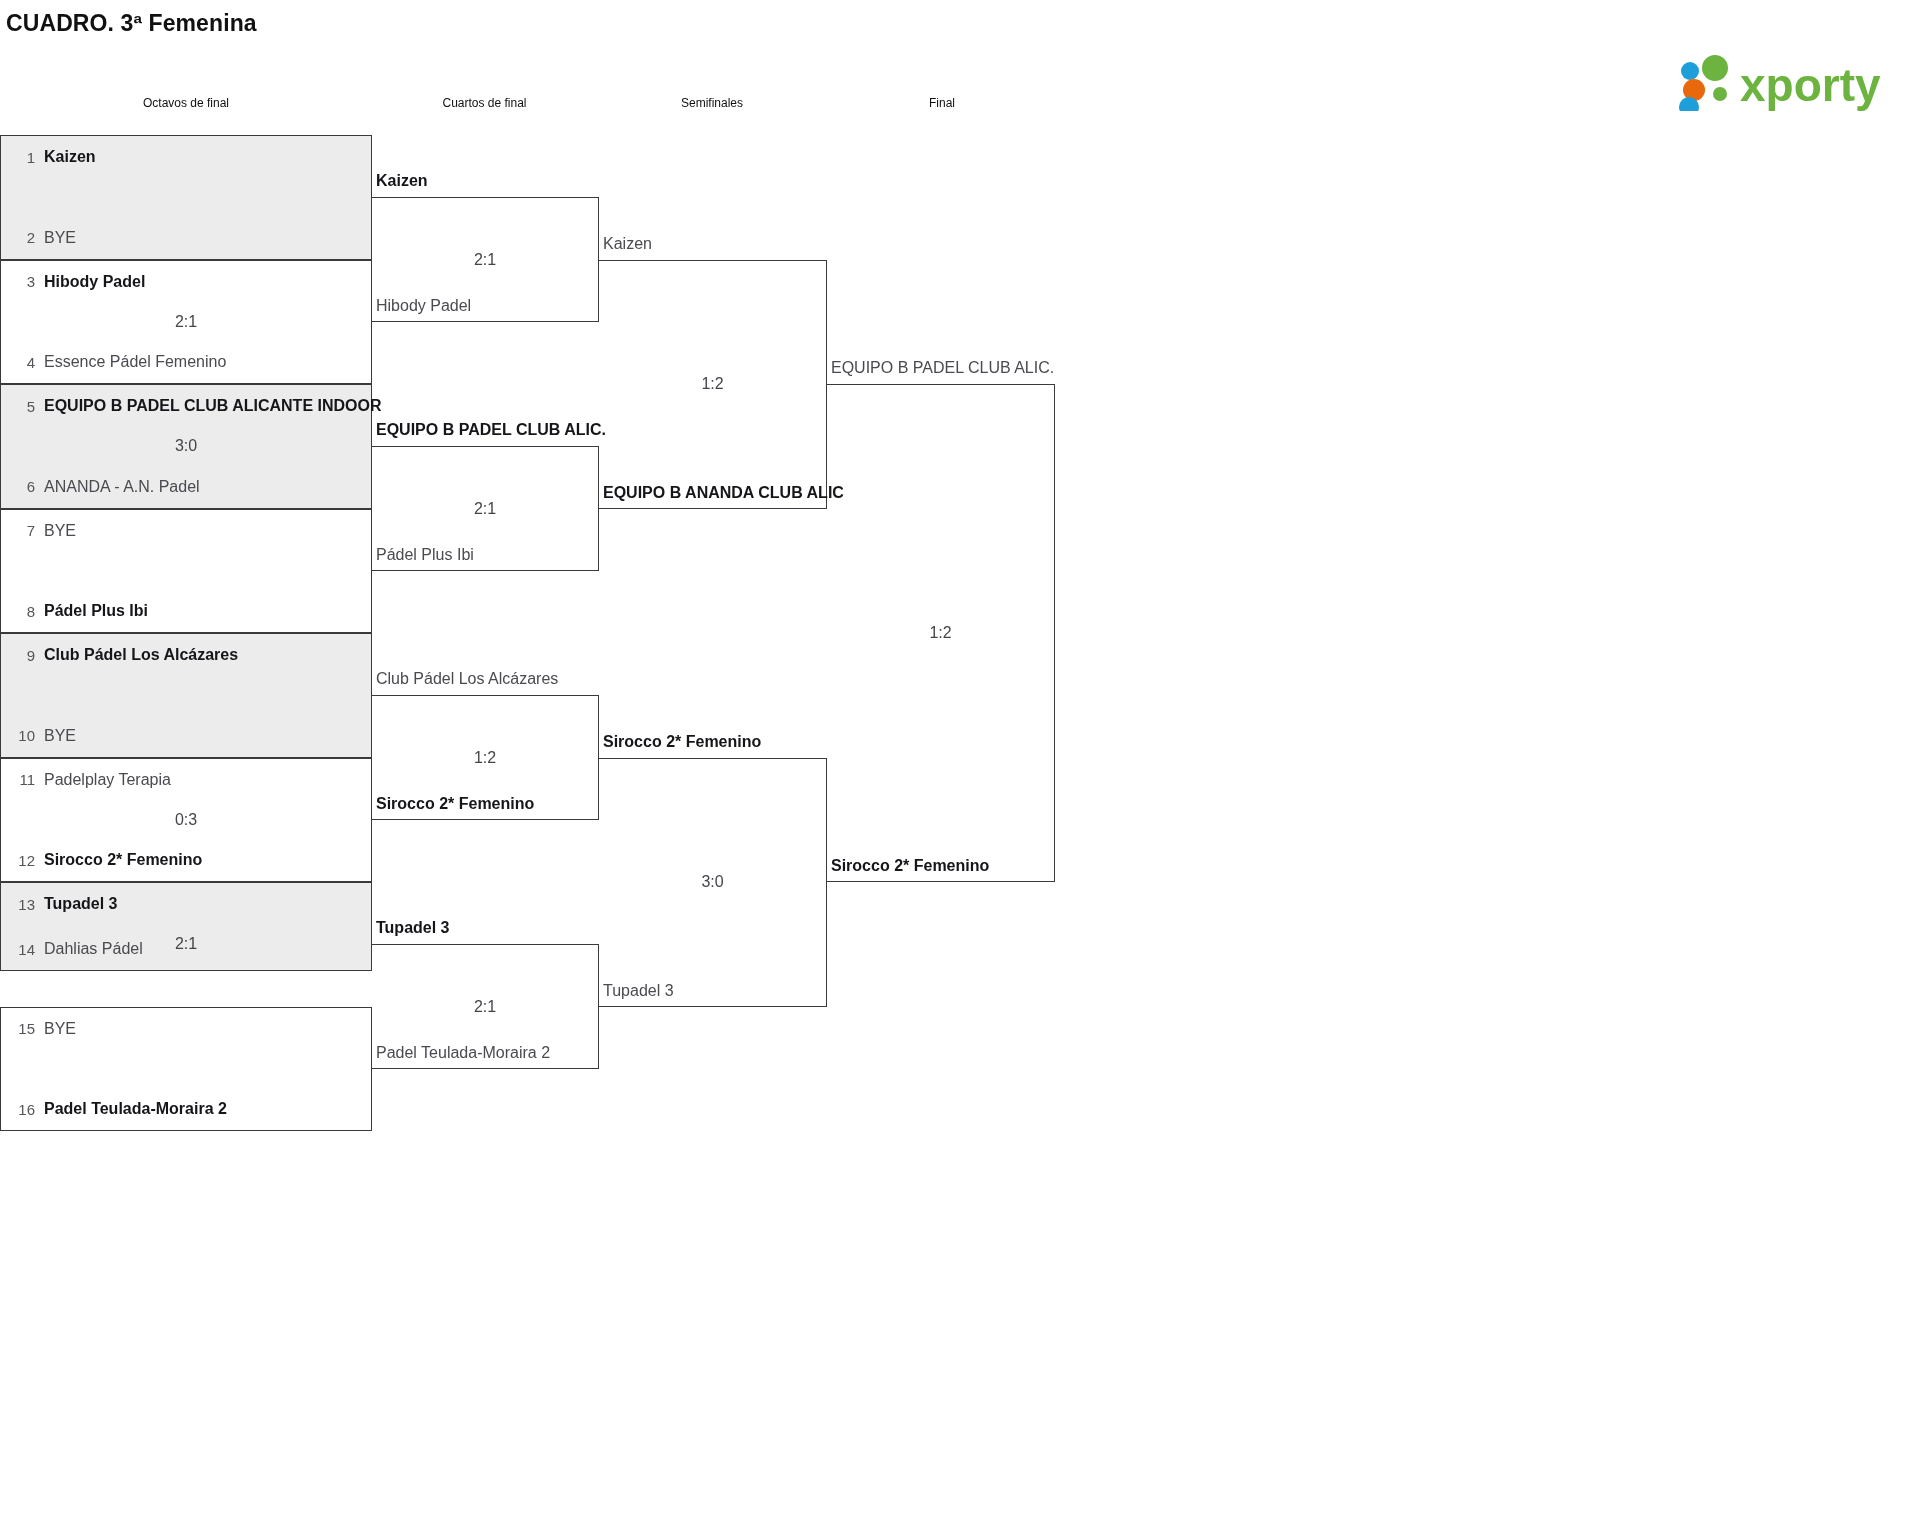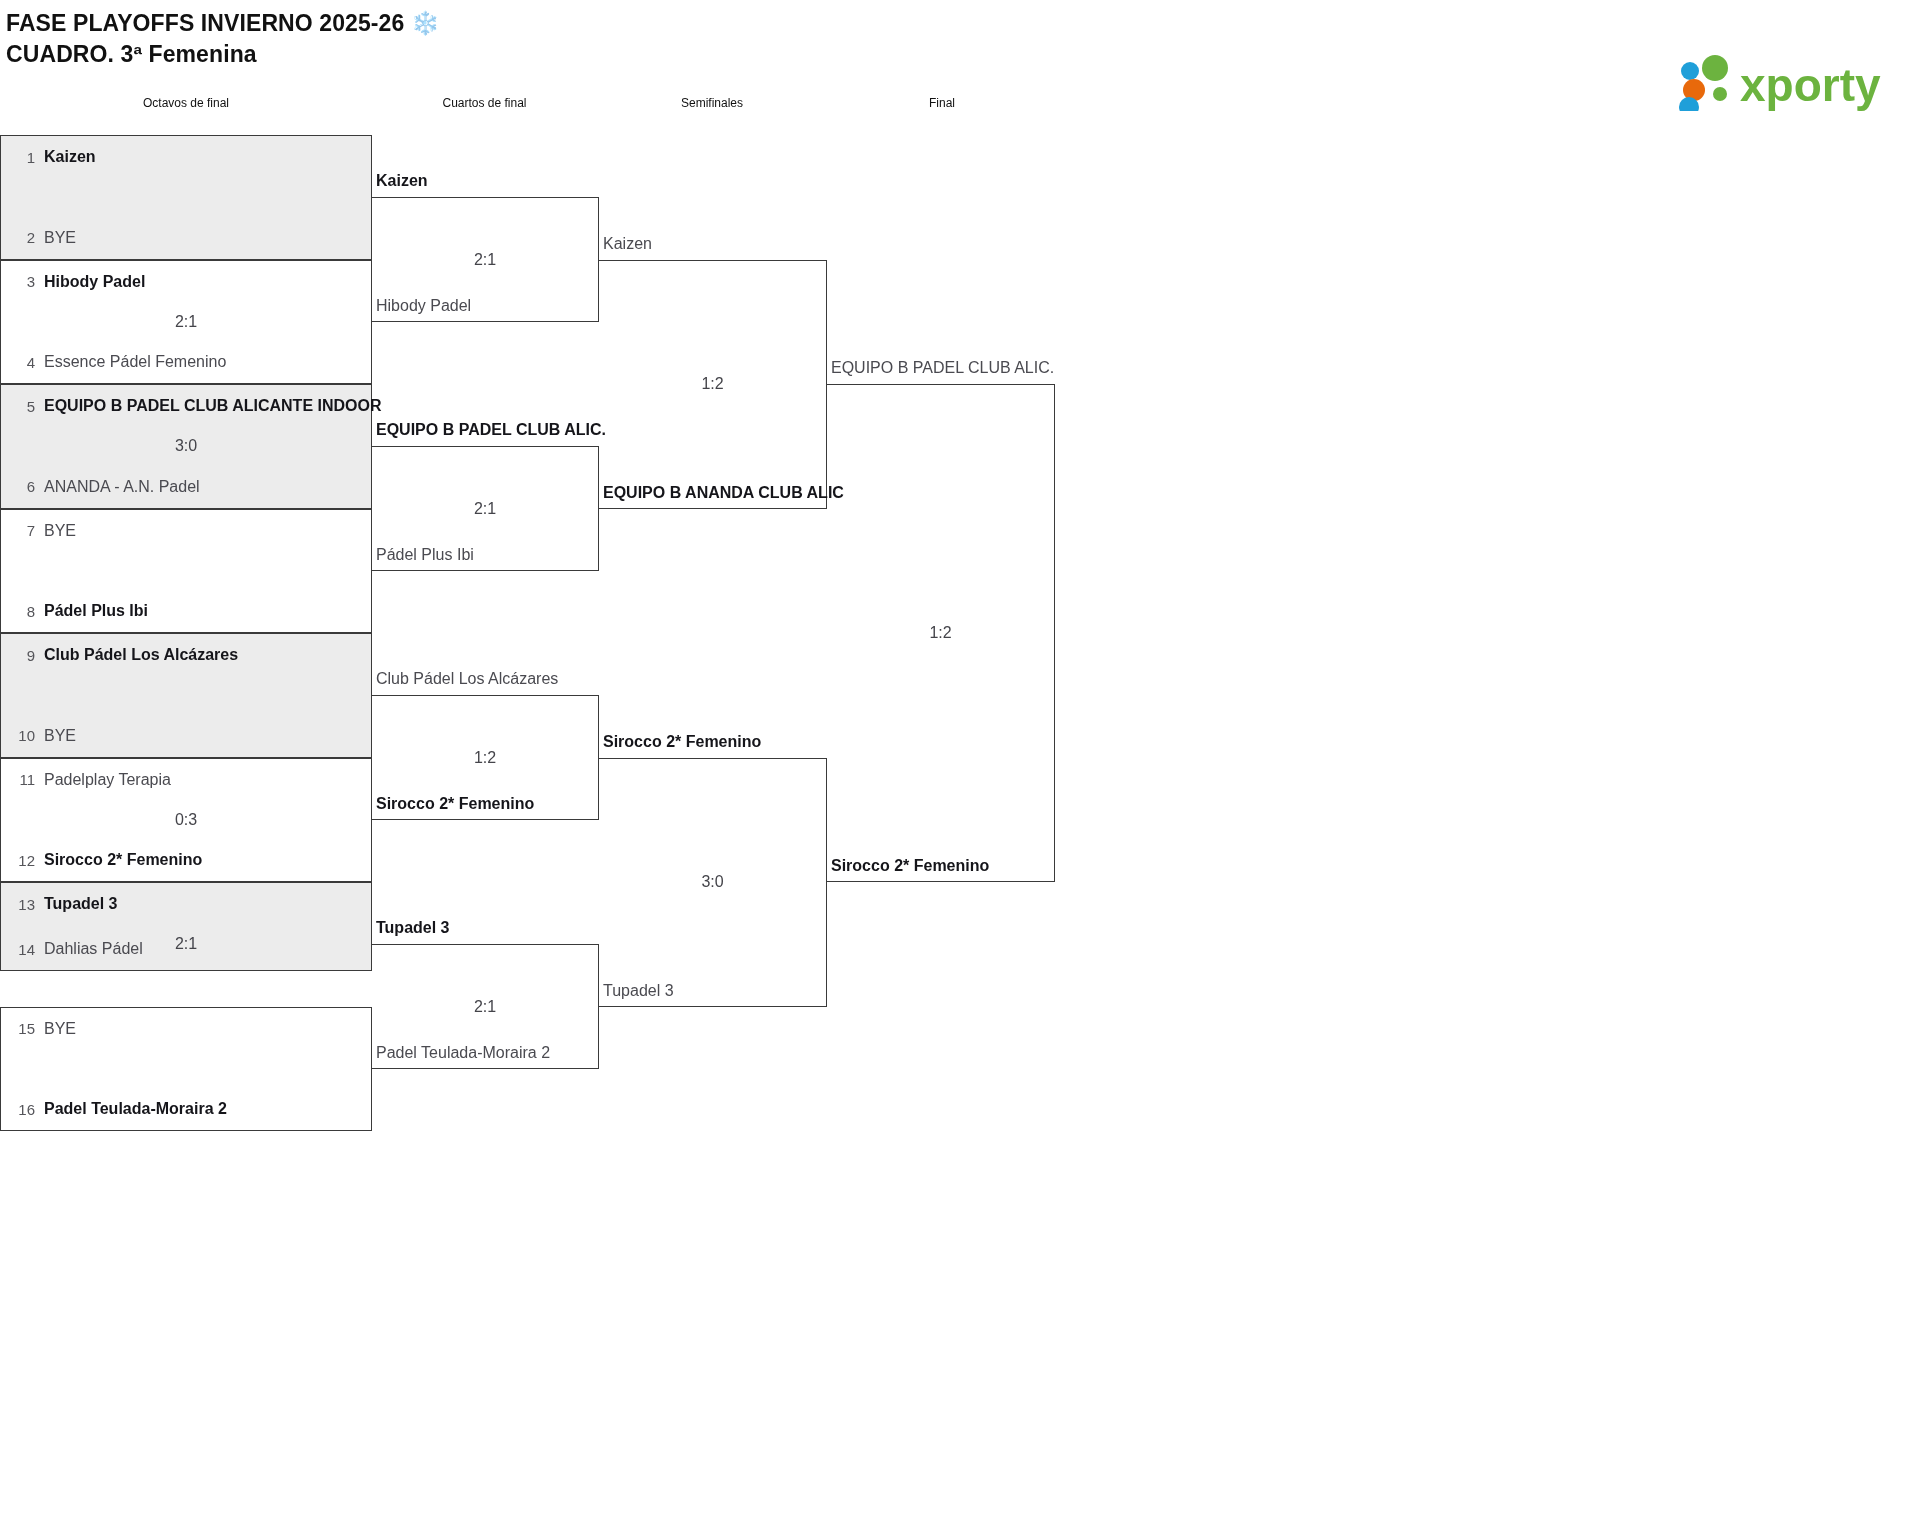--- a/index.html
+++ b/index.html
@@ -73,21 +73,20 @@
     position:absolute;
     font-size:16px;color:#4a4a50;white-space:nowrap;
     line-height:18px;
   }
   .adv.win{font-weight:bold;color:#15151a;}
 </style>
 </head>
 <body>
 
 <div id="title-block">
-  <div class="title-line">FASE PLAYOFFS INVIERNO 2025-26 ❄️</div>
   <div class="title-line">CUADRO. 3ª Femenina</div>
 </div>
 
 <div id="logo">
   <svg width="230" height="56" viewBox="0 0 230 56">
     <circle cx="22" cy="16" r="9" fill="#1f9fd9"></circle>
     <circle cx="47" cy="13" r="13" fill="#6cb33f"></circle>
     <circle cx="26" cy="35" r="11" fill="#e8690b"></circle>
     <circle cx="52" cy="39" r="7" fill="#6cb33f"></circle>
     <circle cx="21" cy="52" r="10" fill="#1f9fd9"></circle>

